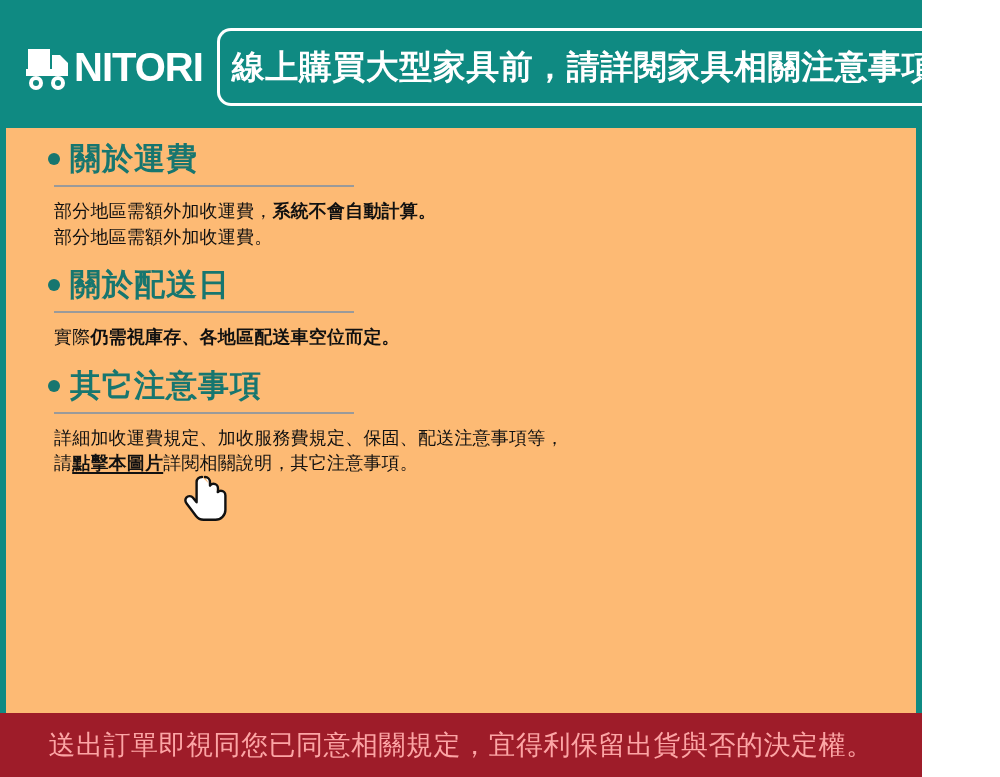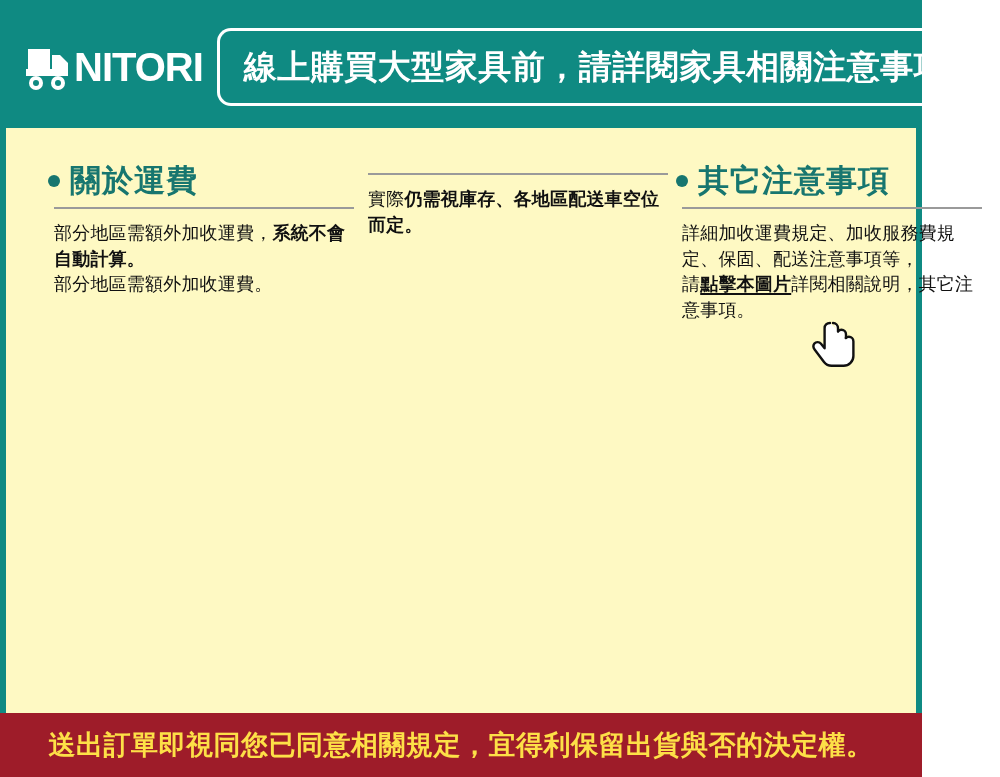--- a/index.html
+++ b/index.html
@@ -45,37 +45,37 @@
   }
   .header-title-wrap {
     margin-left: 14px;
     border: 3px solid #ffffff;
     border-radius: 14px 0 0 14px;
     border-right: none;
     height: 78px;
     display: flex;
     align-items: center;
     flex: 1 1 auto;
-    padding-left: 24px;
+    padding-left: 12px;
     margin-right: -6px;
   }
   .header-title {
     color: #ffffff;
     font-size: 33px;
     font-weight: bold;
     letter-spacing: 0.5px;
     white-space: nowrap;
   }
   
   .body {
-    background: #fef9c3;
+    background: #fdba74;
     flex: 1 1 auto;
-    padding: 36px 34px 8px 34px;
-    display: flex;
-    flex-direction: row;
+    padding: 14px 34px 8px 34px;
+    display: flex;
+    flex-direction: column;
   }
   .section { margin-bottom: 18px; }
   .section:last-child { margin-bottom: 0; }
   .sec-head {
     display: flex;
     align-items: center;
     gap: 10px;
   }
   .bullet {
     width: 12px; height: 12px;
@@ -123,23 +123,23 @@
   .footer {
     background: #9e1c29;
     height: 64px;
     display: flex;
     align-items: center;
     justify-content: center;
     flex: 0 0 auto;
     margin: 0 -6px -6px -6px;
   }
   .footer-text {
-    color: #fde047;
+    color: #fca5a5;
     font-size: 27px;
-    font-weight: bold;
+    font-weight: normal;
     letter-spacing: 0.5px;
     white-space: nowrap;
   }
 </style>
 </head>
 <body>
 
 <div class="banner">
 
   <div class="header">
@@ -174,20 +174,24 @@
         <div>
           <span>部分地區需額外加收運費，</span><span class="em">系統不會自動計算。</span>
         </div>
         <div>
           <span>部分地區需額外加收運費。</span>
         </div>
       </div>
     </div>
 
     <div class="section">
+      <div class="sec-head">
+        <span class="bullet"></span>
+        <span class="sec-title">關於配送日</span>
+      </div>
       <div class="rule w2"></div>
       <div class="para">
         <div>
           <span>實際</span><span class="em">仍需視庫存、各地區配送車空位而定。</span>
         </div>
       </div>
     </div>
 
     <div class="section">
       <div class="sec-head">

